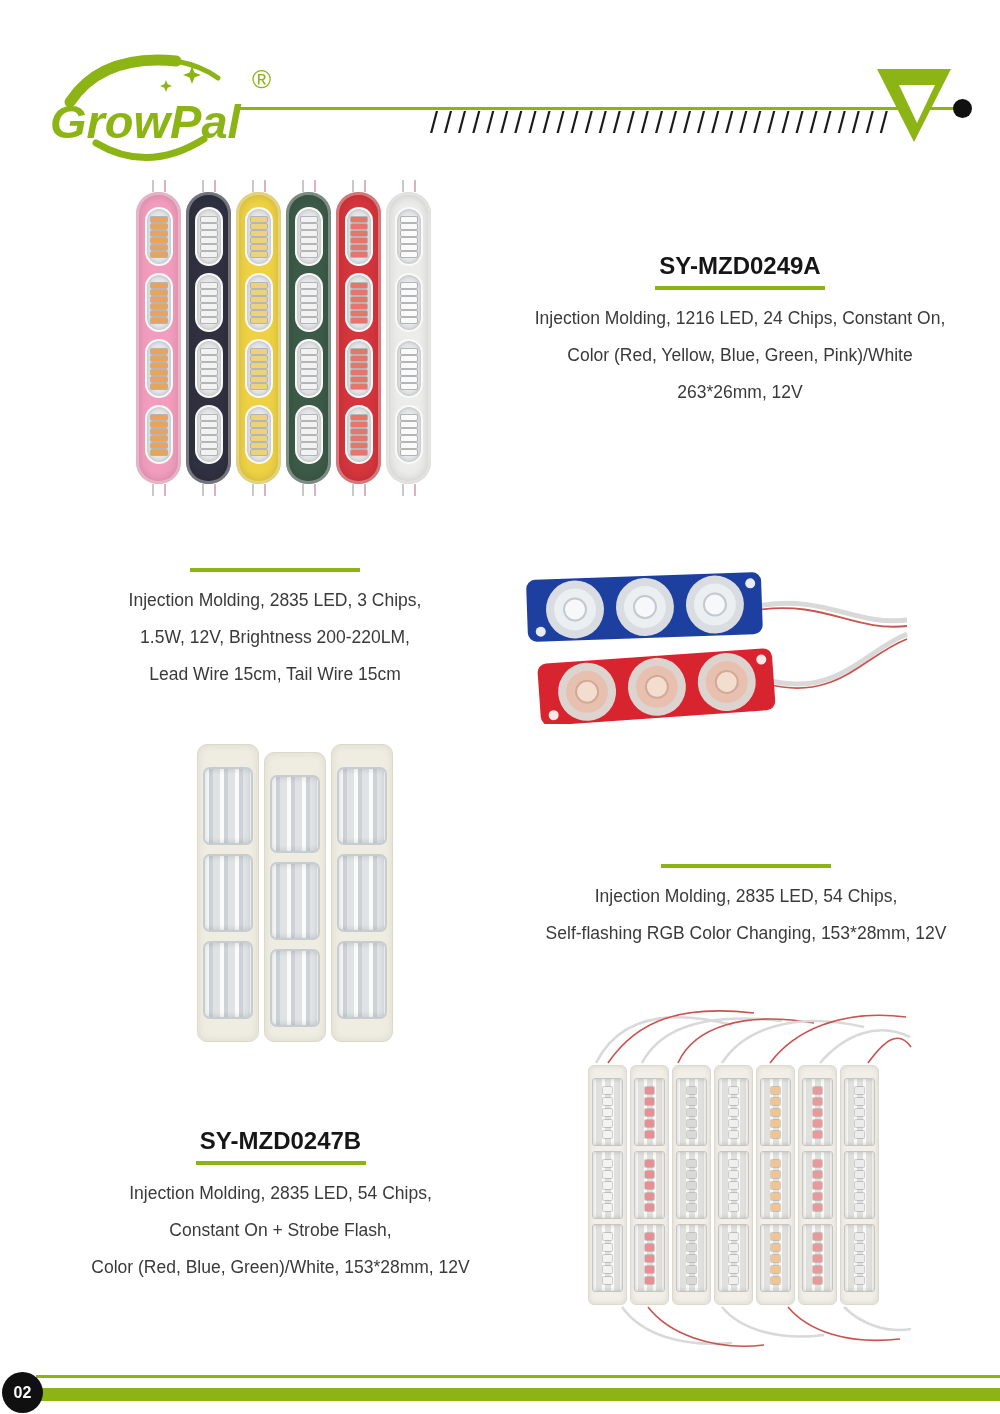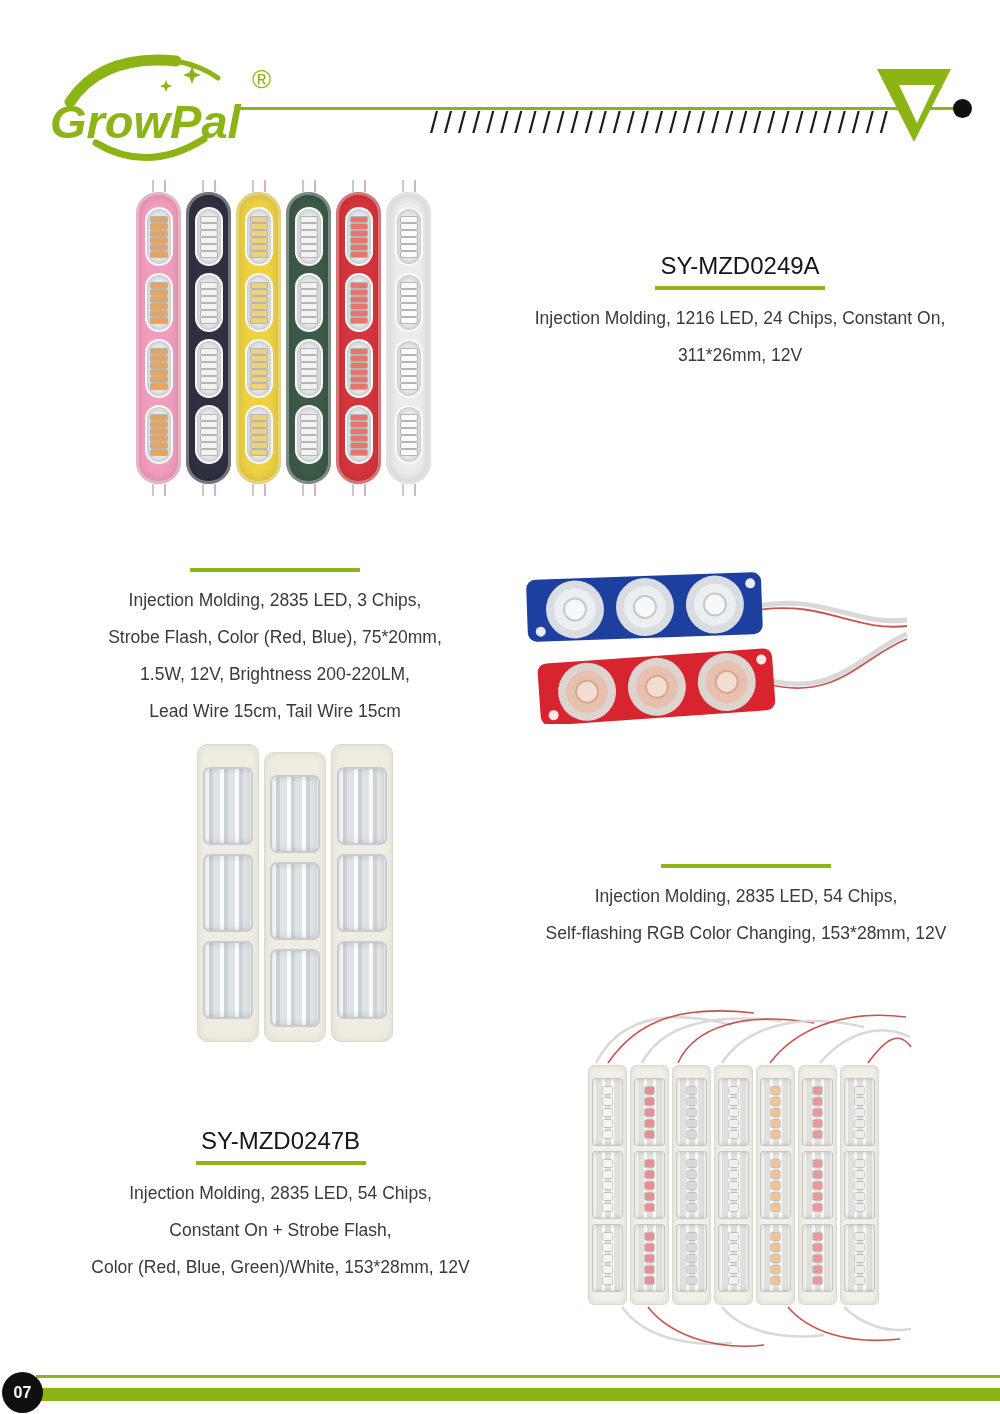--- a/index.html
+++ b/index.html
@@ -18,21 +18,21 @@
   .header-line { position:absolute; left:237px; top:107px; width:721px; height:3px; background:#8cb414; }
   .header-dot  { position:absolute; left:953px; top:99px; width:19px; height:19px; border-radius:50%; background:#101010; }
   .slashes {
     position:absolute; left:430px; top:107px; white-space:nowrap;
     font-size:29px; color:#1a1a1a; letter-spacing:6px; font-weight:normal;
   }
   .triangle-svg { position:absolute; left:872px; top:64px; width:84px; height:82px; }
 
   
   .pblock { position:absolute; text-align:center; color:#3a3a3a; }
-  .pblock .pcode { font-size:24px; font-weight:normal; color:#161616; line-height:28px; }
+  .pblock .pcode { font-size:24px; font-weight:bold; color:#161616; line-height:28px; }
   .pblock .underline { width:170px; height:4px; background:#8cb414; margin:6px auto 0; }
   .pblock .pline { font-size:17.5px; line-height:18px; margin-top:19px; }
   .pb-0 { left:500px; top:252px; width:480px; }
   .pb-1 { left:55px;  top:562px; width:440px; }
   .pb-2 { left:512px; top:858px; width:468px; }
   .pb-3 { left:48px;  top:1127px; width:465px; }
 
   
   .six-strips { position:absolute; left:136px; top:192px; display:flex; gap:5px; }
   .strip {
@@ -117,27 +117,27 @@
   <svg class="triangle-svg" viewBox="0 0 84 82">
     <polygon points="5,5 79,5 42,78" fill="#8cb414"></polygon>
     <polygon points="27,21 63,21 45,59" fill="#ffffff"></polygon>
   </svg>
   <div class="header-dot"></div>
 
   <div class="pblock pb-0">
     <div class="pcode">SY-MZD0249A</div>
     <div class="underline"></div>
     <div class="pline">Injection Molding, 1216 LED, 24 Chips, Constant On,</div>
-    <div class="pline">311*26mm, 12V</div>
+    <div class="pline">Color (Red, Yellow, Blue, Green, Pink)/White</div>
+    <div class="pline">263*26mm, 12V</div>
   </div>
 
   <div class="pblock pb-1">
     <div class="underline"></div>
     <div class="pline">Injection Molding, 2835 LED, 3 Chips,</div>
-    <div class="pline">Strobe Flash, Color (Red, Blue), 75*20mm,</div>
     <div class="pline">1.5W, 12V, Brightness 200-220LM,</div>
     <div class="pline">Lead Wire 15cm, Tail Wire 15cm</div>
   </div>
 
   <div class="pblock pb-2">
     <div class="underline"></div>
     <div class="pline">Injection Molding, 2835 LED, 54 Chips,</div>
     <div class="pline">Self-flashing RGB Color Changing, 153*28mm, 12V</div>
   </div>
 
@@ -594,15 +594,15 @@
       <path d="M40,2 C60,30 100,42 150,38" fill="none" stroke="#d9d9d9" stroke-width="2.5"></path>
       <path d="M66,2 C86,28 130,46 182,40" fill="none" stroke="#c9534f" stroke-width="1.6"></path>
       <path d="M140,2 C158,24 196,36 242,30" fill="none" stroke="#d9d9d9" stroke-width="2.5"></path>
       <path d="M206,2 C226,26 266,40 318,34" fill="none" stroke="#c9534f" stroke-width="1.6"></path>
       <path d="M262,2 C280,20 306,28 329,24" fill="none" stroke="#d9d9d9" stroke-width="2.5"></path>
     </svg>
   </div>
 
   <div class="footer-thin"></div>
   <div class="footer-band"></div>
-  <div class="page-badge">07</div>
+  <div class="page-badge">02</div>
 
 </div>
 
 </body></html>

